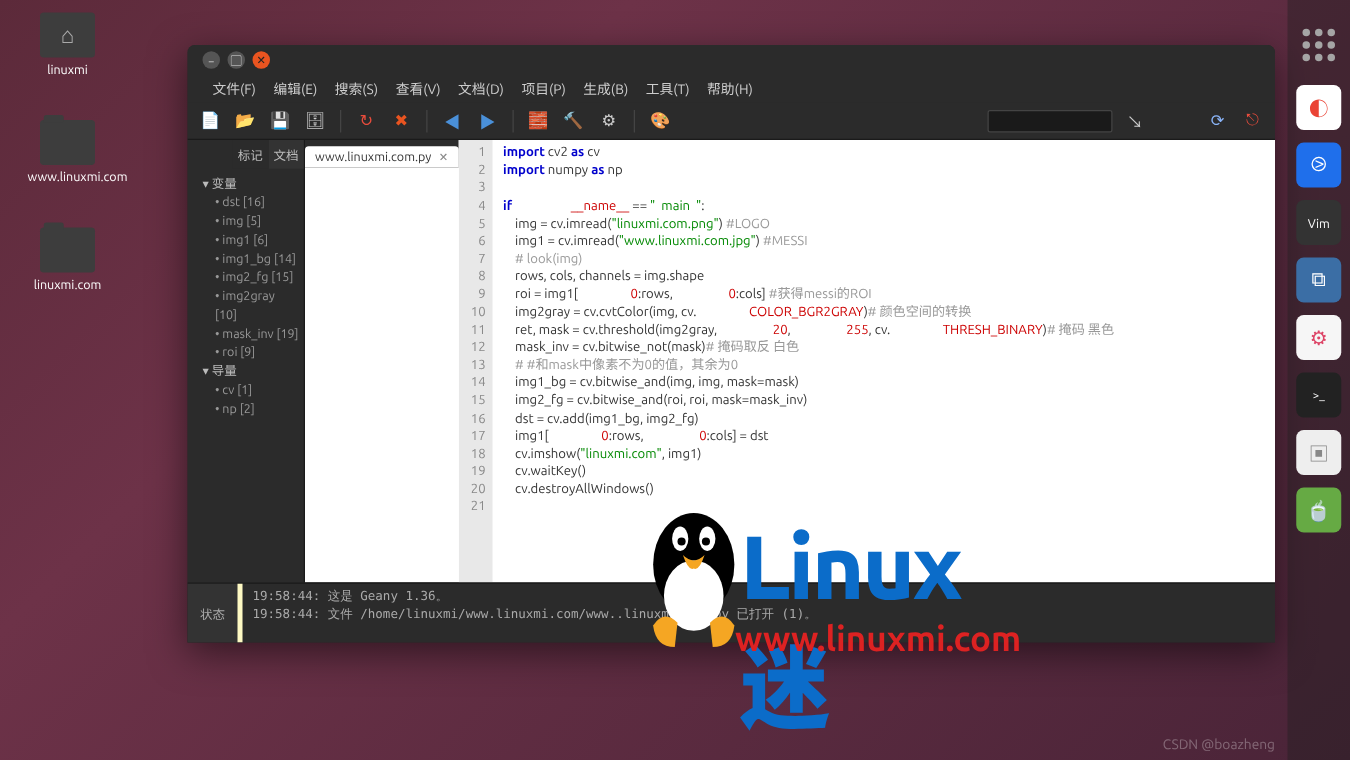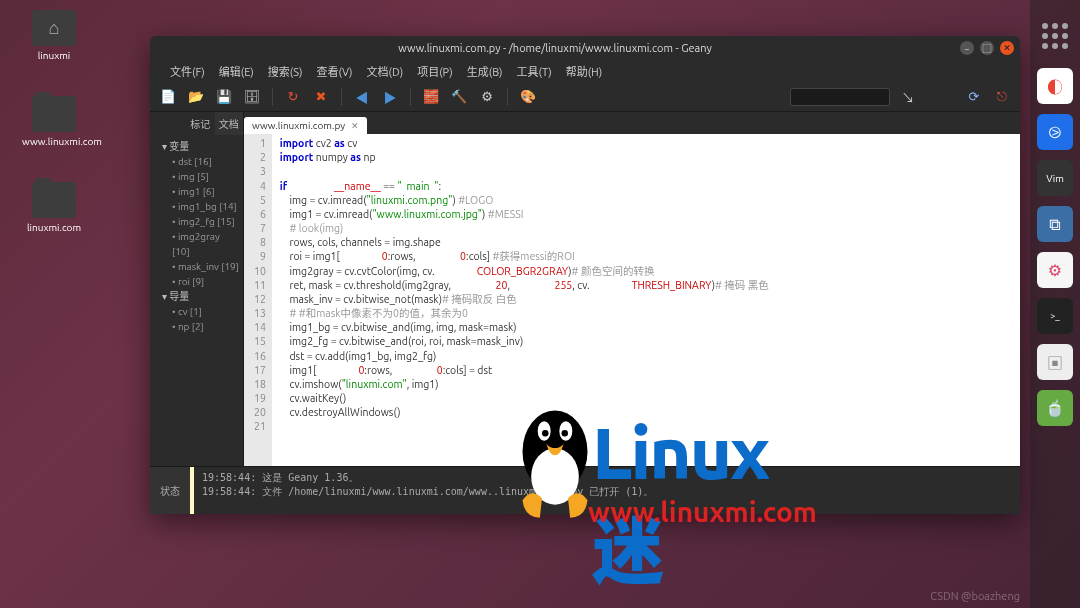--- a/index.html
+++ b/index.html
@@ -46,21 +46,21 @@
   .body { flex: 1; display: flex; min-height: 0; }
   .sidebar { width: 94px; background: #2b2b2b; border-right: 1px solid #1a1a1a; color: #bbb; font-size: 10px;
              display: flex; flex-direction: column; }
   .sb-tabs { display: flex; margin-left: 36px; }
   .sb-tab { flex: 1; padding: 4px 0; text-align: center; background: #333; font-size: 10px; }
   .sb-tab.active { background: #2b2b2b; }
   .tree { padding: 4px 4px; overflow: auto; line-height: 1.5; }
   .tree .node { padding-left: 8px; white-space: nowrap; }
   .tree .child { padding-left: 18px; color: #999; }
 
-  .editor { flex: 1; display: flex; flex-direction: column; background: #fff; min-width: 0; }
+  .editor { flex: 1; display: flex; flex-direction: row; background: #fff; min-width: 0; }
   .tabbar { height: 22px; background: #2b2b2b; display: flex; align-items: flex-end; }
   .tab { background: #fff; color: #333; font-size: 10px; padding: 3px 8px; border-radius: 3px 3px 0 0;
          display: flex; align-items: center; gap: 6px; }
   .tab .x { color: #888; font-size: 9px; }
   .code { flex: 1; display: flex; font-family: "DejaVu Sans Mono", monospace; font-size: 10.5px;
           overflow: auto; background: #fff; }
   .gutter { background: #e8e8e8; color: #888; text-align: right; padding: 2px 6px 2px 10px;
             user-select: none; line-height: 1.35; }
   .lines { padding: 2px 8px; white-space: pre; line-height: 1.35; color: #333; }
   .kw { color: #0000cc; font-weight: bold; }
@@ -98,21 +98,20 @@
         <div>www.linuxmi.com</div>
       </div>
       <div class="desktop-icon" style="left: 22px; top: 182px;">
         <div class="folder"></div>
         <div>linuxmi.com</div>
       </div>
     </div>
 
   <div class="win">
     <div class="titlebar">
-      <span class="title">www.linuxmi.com.py - /home/linuxmi/www.linuxmi.com - Geany</span>
       <span class="win-btn" style="background:#555;color:#ddd">‒</span>
       <span class="win-btn" style="background:#555;color:#ddd">▢</span>
       <span class="win-btn" style="background:#e95420">✕</span>
     </div>
     <div class="menubar" id="menubar">
         <span>文件(F)</span>
         <span>编辑(E)</span>
         <span>搜索(S)</span>
         <span>查看(V)</span>
         <span>文档(D)</span>

